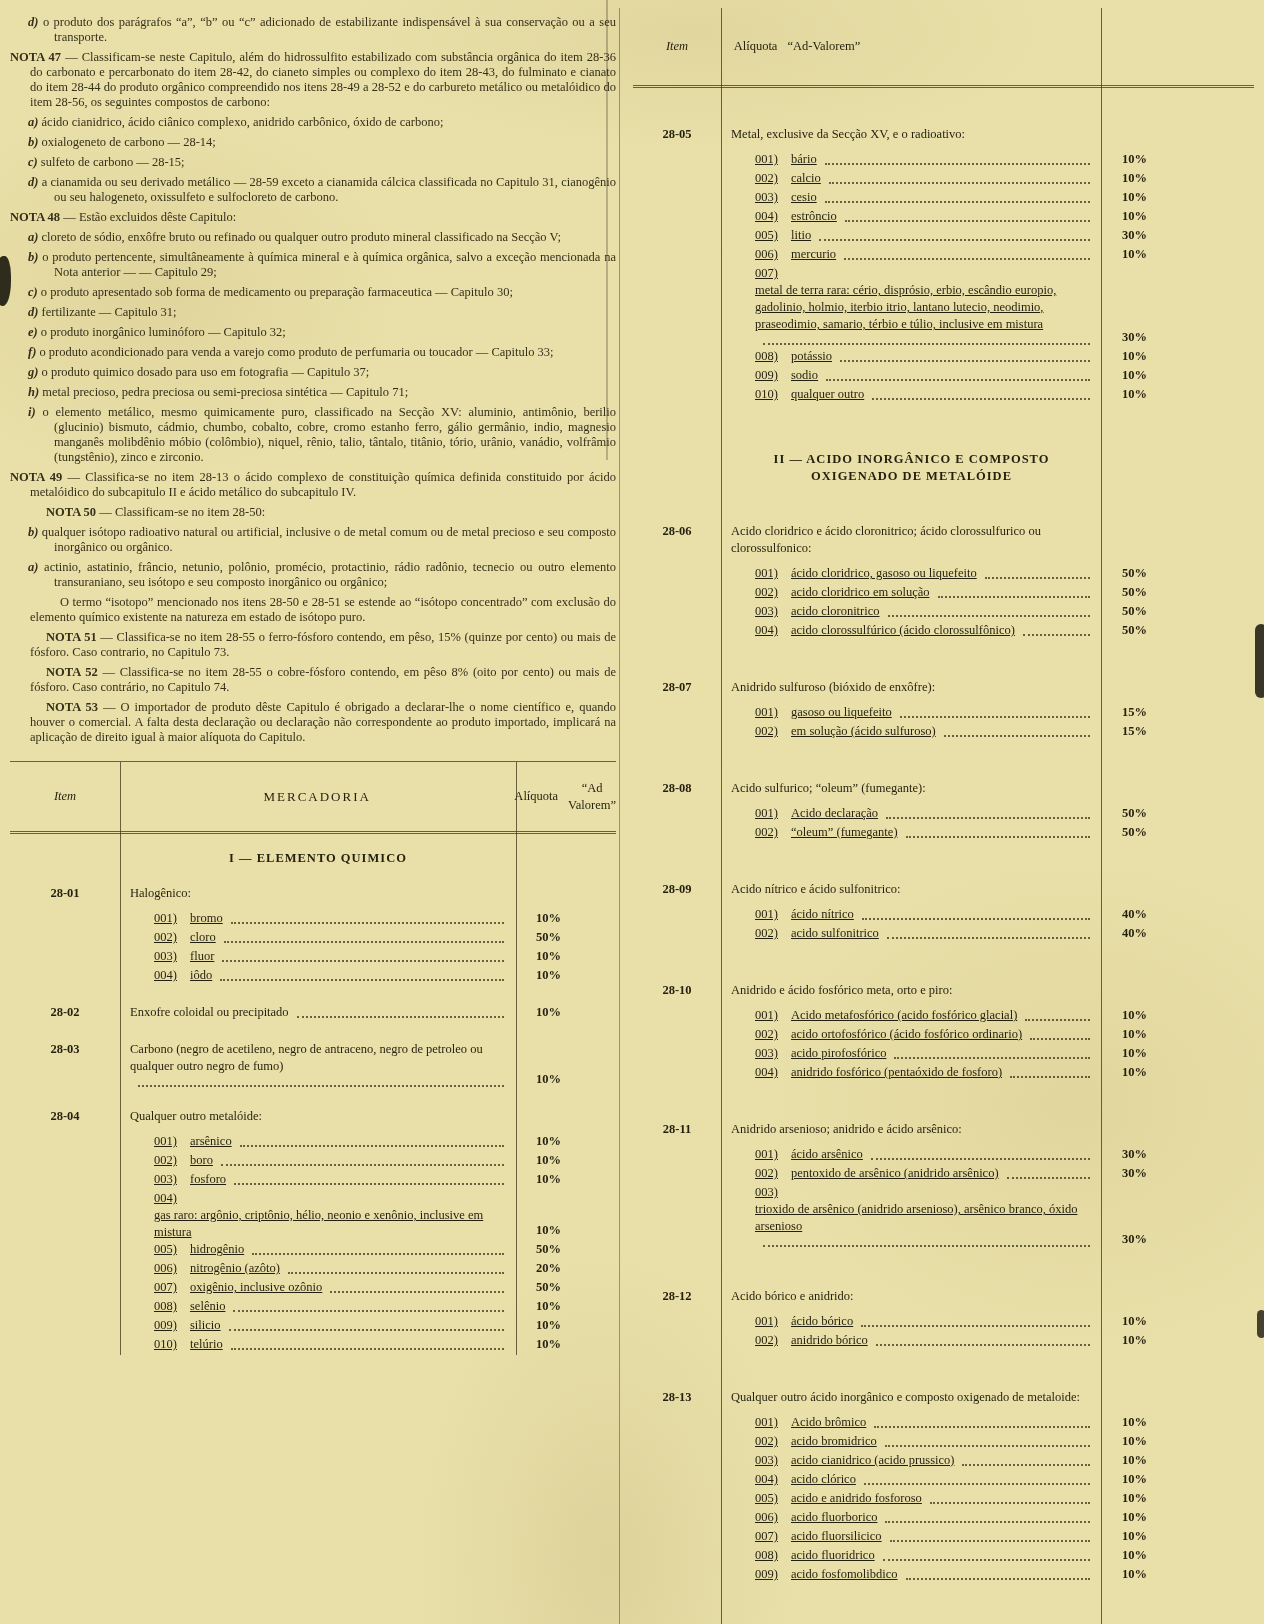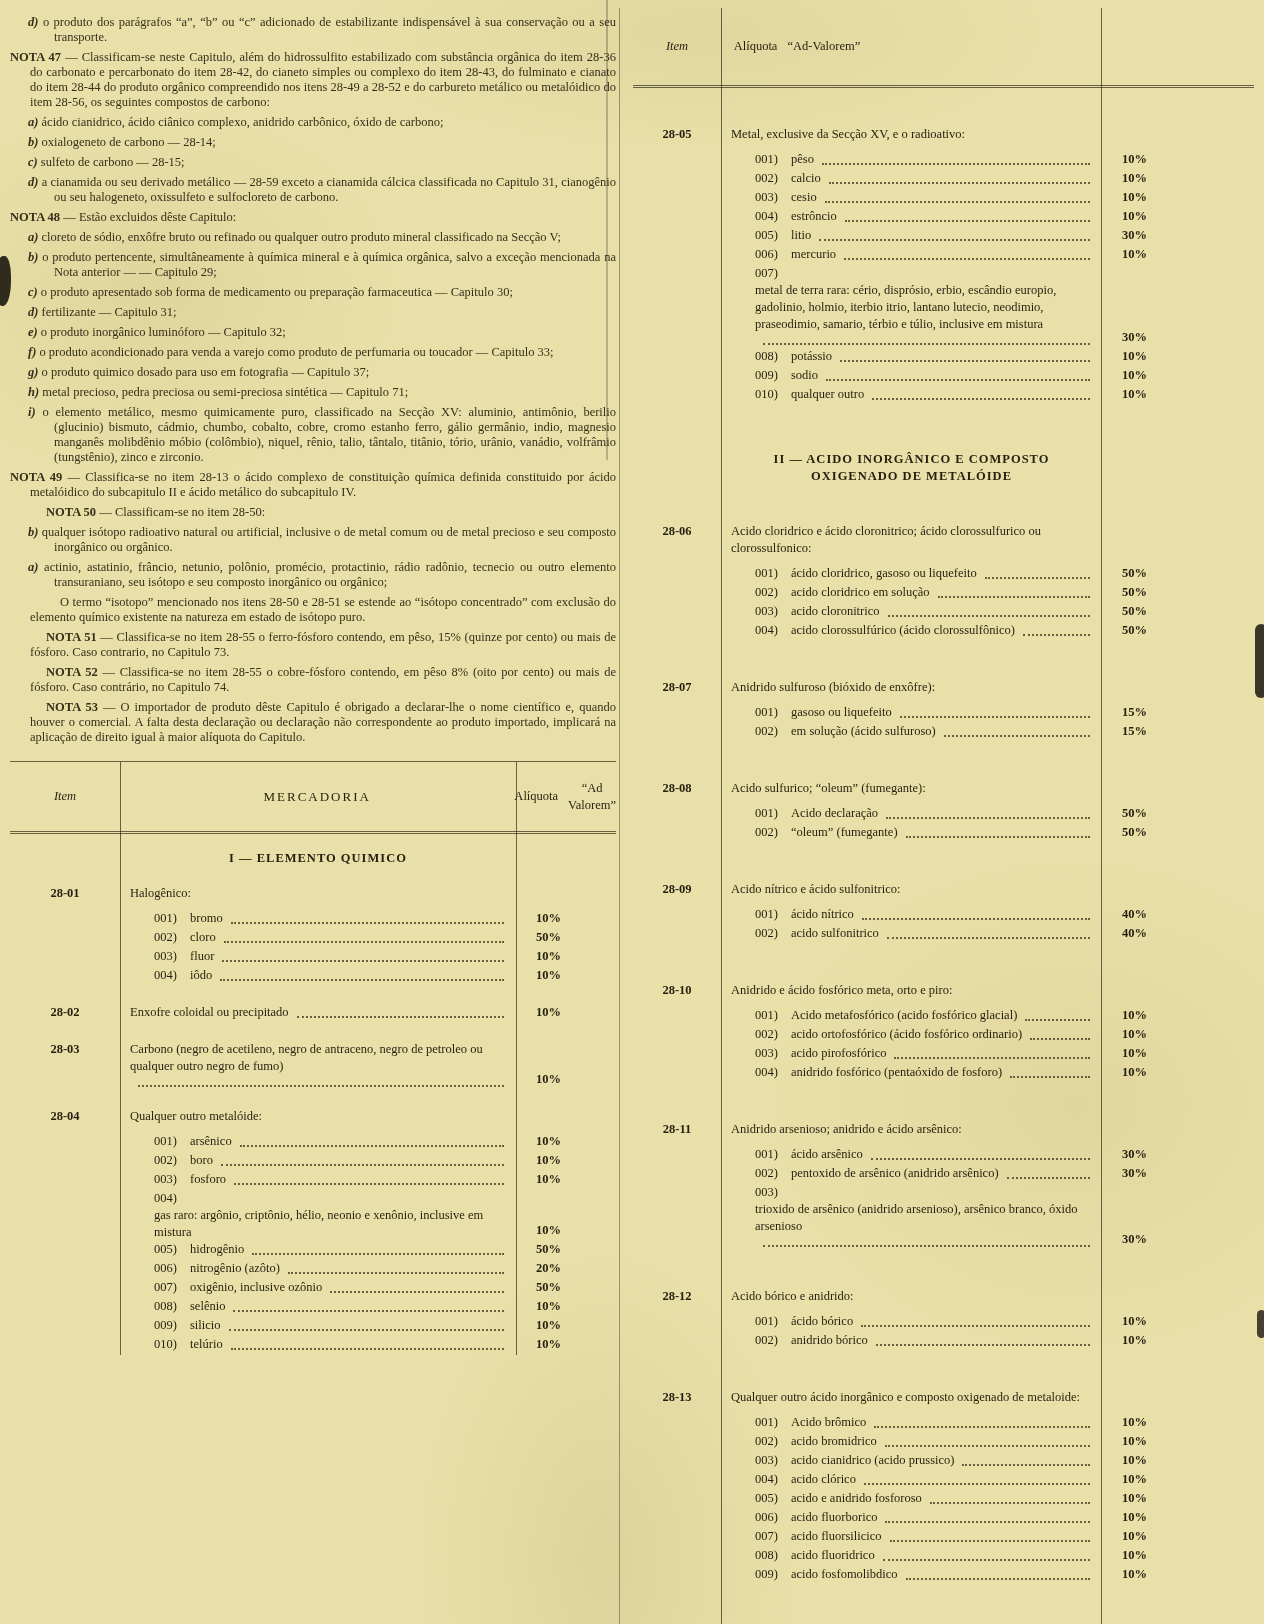--- a/index.html
+++ b/index.html
@@ -69,21 +69,21 @@
   .trow .c-item{padding:0 4px;text-align:center;font-weight:bold;}
   .trow .c-rate{display:flex;align-items:flex-end;padding:0 4px 2px 20px;font-weight:bold;white-space:nowrap;}
   .left-table .trow.entry{margin-top:18px;}
   .right-table .trow.entry{margin-top:38px;}
   .trow.entry{margin-bottom:8px;}
   .left-table .trow.section{margin:16px 0 4px;}
   .right-table .trow.section{margin:46px 0 14px;}
   .section-title{text-align:center;font-weight:bold;letter-spacing:1px;padding:0 30px;}
 
   .line{display:flex;flex-wrap:wrap;align-items:flex-end;}
-  .sub .line{padding-left:24px;}
+  .sub .line{padding-left:24px;text-decoration:underline;}
   .num{flex:0 0 36px;}
   .desc{max-width:100%;}
   .dots{flex:1 1 22px;min-width:22px;border-bottom:2px dotted rgba(45,42,20,0.7);margin:0 2px 3px 8px;height:12px;}
 
   
   .smudge{position:absolute;background:#1b1810;border-radius:50% 40% 50% 45%;}
   .smudge-1{left:-5px;top:256px;width:16px;height:50px;opacity:.9;}
   .smudge-2{right:-3px;top:624px;width:12px;height:74px;opacity:.85;border-radius:6px;}
   .smudge-3{right:-2px;top:1310px;width:9px;height:28px;opacity:.8;border-radius:5px;}
   .smudge-4{left:606px;top:0px;width:2px;height:460px;opacity:.25;border-radius:0;}
@@ -394,21 +394,21 @@
     </div>
     <div class="c-rate">
               <span></span>
             </div>
   </div>
           <div class="trow sub">
     <div class="c-item"></div>
     <div class="c-merc">
       <div class="line">
         <span class="num">001)</span>
-        <span class="desc">pêso</span>
+        <span class="desc">bário</span>
         <span class="dots"></span>
       </div>
     </div>
     <div class="c-rate">
               <span>10%</span>
             </div>
   </div>
           <div class="trow sub">
     <div class="c-item"></div>
     <div class="c-merc">

